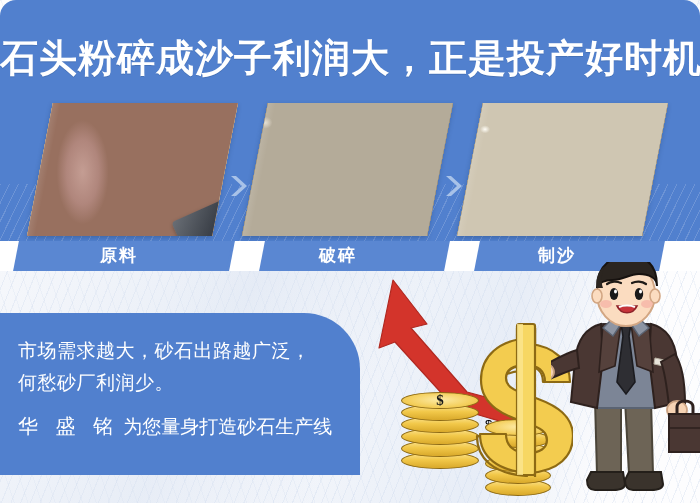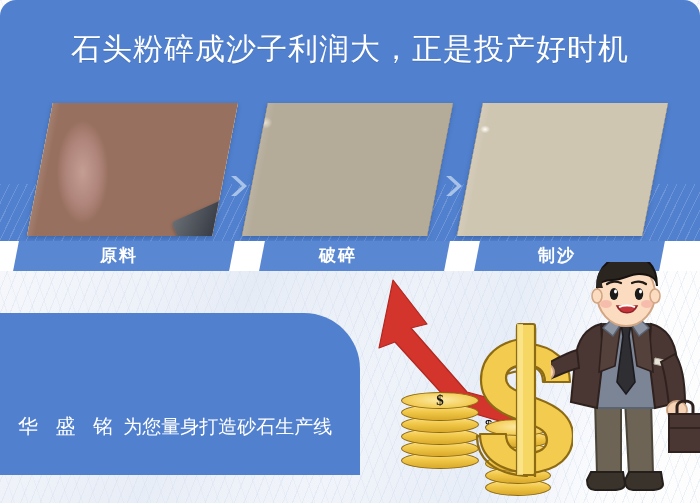--- a/index.html
+++ b/index.html
@@ -31,24 +31,24 @@
     border-radius:16px 16px 0 0;
   }
   .top-card:after{
     content:"";position:absolute;left:0;right:0;bottom:0;height:84px;
     background:
       repeating-linear-gradient(116deg, rgba(255,255,255,.16) 0px, rgba(255,255,255,.16) 1px, rgba(255,255,255,0) 1px, rgba(255,255,255,0) 8px);
     pointer-events:none;
   }
 
   .headline{
-    position:absolute;left:0;top:27px;width:700px;
+    position:absolute;left:0;top:36px;width:700px;
     text-align:center;
-    font-size:30px;
-    font-weight:normal;
+    font-size:38px;
+    font-weight:bold;
     color:#ffffff;
     letter-spacing:1px;
     line-height:44px;
     white-space:nowrap;
     text-shadow:0 1px 0 rgba(40,70,120,.25);
   }
 
   
   .panels{position:absolute;left:0;top:95px;width:700px;height:175px;}
 
@@ -302,20 +302,24 @@
       </svg>
     </div>
   </div>
 
   <div class="gap-wedge g0"></div>
   <div class="gap-wedge g1"></div>
   <div class="gap-wedge g2"></div>
   <div class="gap-wedge g3"></div>
 
   <div class="text-card">
+    <div class="body">
+      <div>市场需求越大，砂石出路越广泛，</div>
+      <div>何愁砂厂利润少。</div>
+    </div>
     <div class="tagline">
       <span class="brand">华 盛 铭</span><span>为您量身打造砂石生产线</span>
     </div>
   </div>
 
   <div class="illus">
 
     <svg class="arrow-svg" width="345" height="241" viewBox="0 0 345 241">
       <path d="M38 18 L72 62 L56 66 L112 130 L178 148 L168 166 L100 146 L40 80 L24 86 Z" fill="#d3342b" stroke="#b02820" stroke-width="1.2" stroke-linejoin="round"></path>
     </svg>

